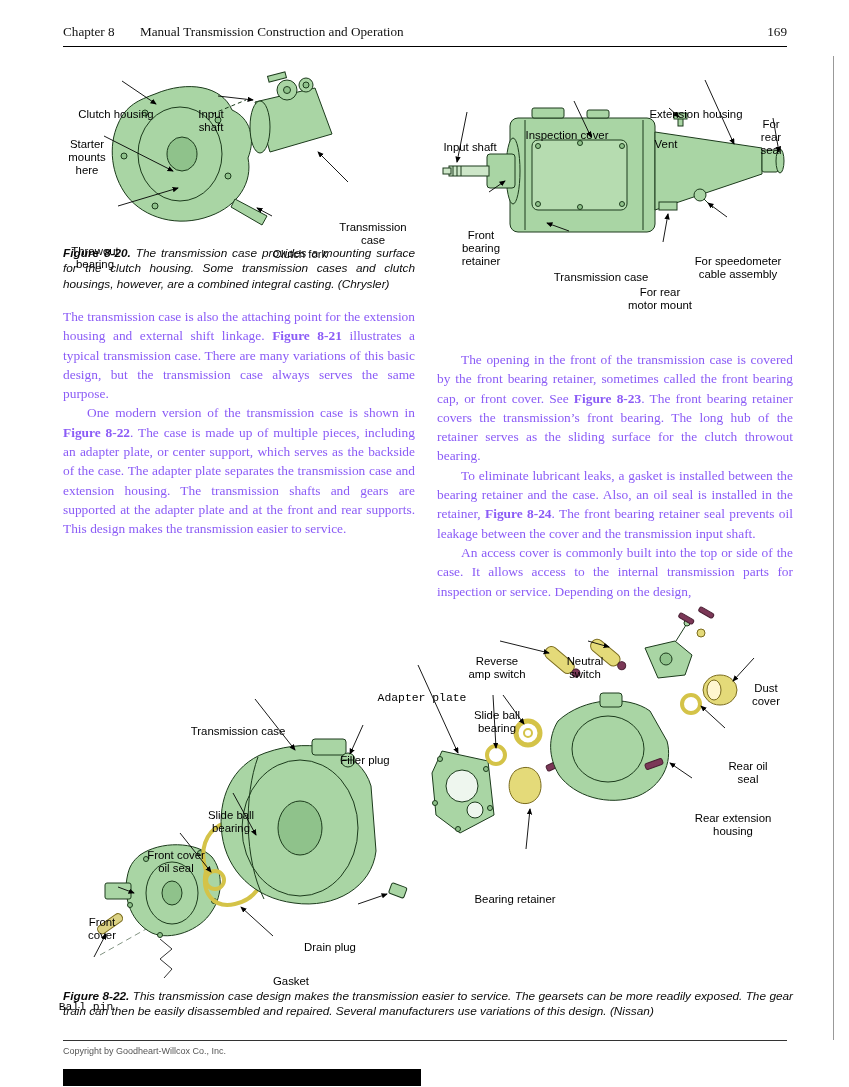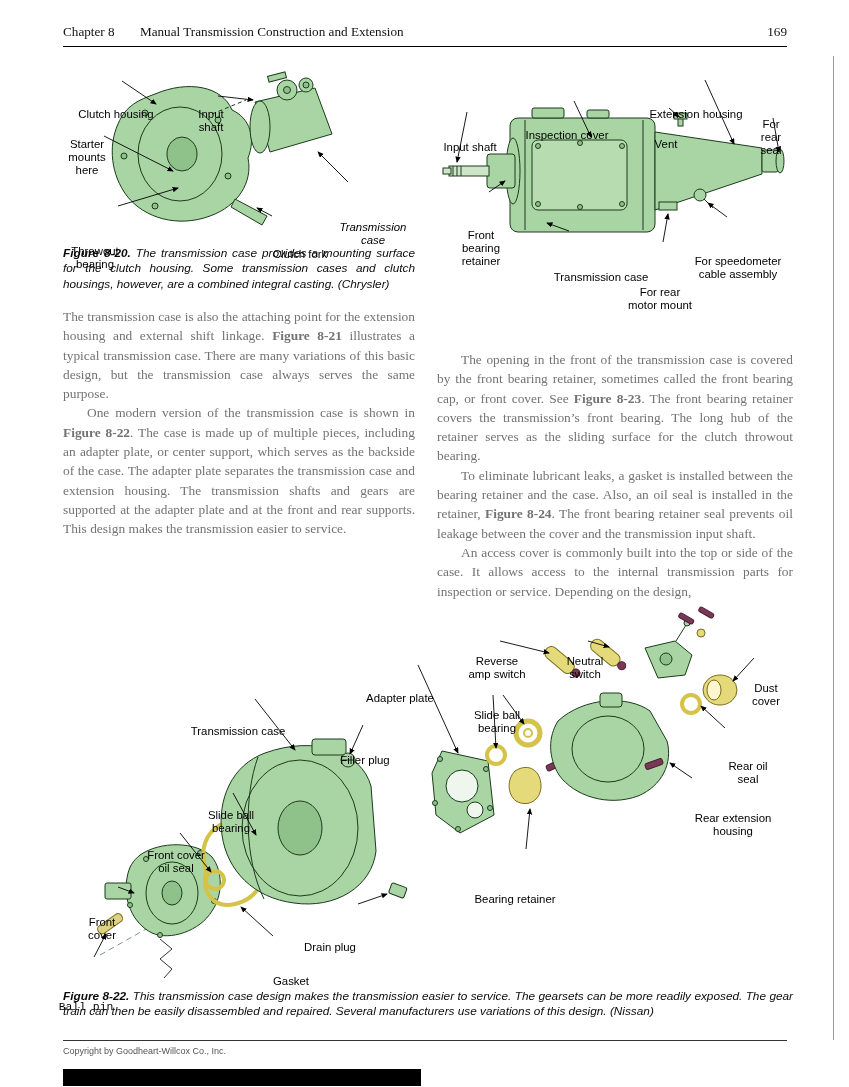--- a/index.html
+++ b/index.html
@@ -3,21 +3,21 @@
 <meta charset="utf-8">
 <style>
   * { box-sizing: border-box; }
   html,body { margin:0; padding:0; background:#ececec; }
   .page { position:relative; width:849px; height:1087px; margin:0 auto; background:#ffffff; overflow:hidden;
           font-family:"Liberation Serif", serif; }
   .hdr { position:absolute; left:63px; top:24px; width:724px; display:flex; justify-content:space-between;
          font:13.2px "Liberation Serif", serif; color:#111; }
   .hdr-left span.chap { margin-right:22px; }
   .rule { position:absolute; background:#000; }
-  .body-col { position:absolute; font:13.4px/19.3px "Liberation Serif", serif; text-align:justify; color:#737373; }
+  .body-col { position:absolute; font:13.4px/19.3px "Liberation Serif", serif; text-align:justify; color:#8b5cf6; }
   .body-col p { margin:0; }
   .body-col p.ind { text-indent:24px; }
   .caption { position:absolute; font:italic 11.8px/15.3px "Liberation Sans", sans-serif; text-align:justify;
              color:#0a0a0a; margin:0; }
   .caption b { font-weight:700; }
   .lbl { position:absolute; transform:translateX(-50%); font:11.4px/1.16 "Liberation Sans", sans-serif;
          text-align:center; white-space:pre-line; color:#000;margin-top:44px; }
   .fig { position:absolute; }
   .leader line { stroke:#000; stroke-width:0.9; fill:none; }
   .copyright { position:absolute; left:63px; top:1046px; font:9px "Liberation Sans", sans-serif; color:#555; }
@@ -25,21 +25,21 @@
   .vline { position:absolute; left:833px; top:56px; width:1px; height:984px; background:#999; }
 </style>
 </head>
 <body>
 
 <div class="page">
 
   <div class="hdr">
     <span class="hdr-left">
       <span class="chap">Chapter 8</span>
-      <span>Manual Transmission Construction and Extension</span>
+      <span>Manual Transmission Construction and Operation</span>
     </span>
     <span>169</span>
   </div>
   <div class="rule" style="left:63px; top:46px; width:724px; height:1.2px;"></div>
 
   <svg class="fig" style="left:60px; top:56px;" width="360" height="185" viewBox="0 0 360 185">
     <defs>
       <marker id="a20" markerWidth="8" markerHeight="8" refX="6" refY="3" orient="auto">
         <path d="M0,0 L7,3 L0,6 Z" fill="#000"></path>
       </marker>
@@ -77,21 +77,21 @@
 
   <div class="lbl" style="left:116px; top:64px;">Clutch housing</div>
   <div class="lbl" style="left:211px; top:64px;">Input
 shaft</div>
   <div class="lbl" style="left:87px;  top:94px;">Starter
 mounts
 here</div>
   <div class="lbl" style="left:95px;  top:201px;">Throwout
 bearing</div>
   <div class="lbl" style="left:300px; top:204px;">Clutch fork</div>
-  <div class="lbl" style="left:373px; top:177px;font-style:italic;">Transmission
+  <div class="lbl" style="left:373px; top:177px;">Transmission
 case</div>
 
   <p class="caption" style="left:63px; top:246px; width:352px;">
     <b>Figure 8-20.</b><span> The transmission case provides a mounting surface for the clutch housing. Some transmission cases and clutch housings, however, are a combined integral casting. (Chrysler)</span>
   </p>
 
   <svg class="fig" style="left:437px; top:62px;" width="395" height="225" viewBox="0 0 395 225">
     <defs>
       <marker id="a21" markerWidth="8" markerHeight="8" refX="6" refY="3" orient="auto">
         <path d="M0,0 L7,3 L0,6 Z" fill="#000"></path>
@@ -292,21 +292,21 @@
       <line x1="34" y1="354" x2="46" y2="331" marker-end="url(#a22)"></line>
     </g>
   </svg>
 
   <div class="lbl" style="left:497px; top:611px;">Reverse
 amp switch</div>
   <div class="lbl" style="left:585px; top:611px;">Neutral
 switch</div>
   <div class="lbl" style="left:766px; top:638px;">Dust
 cover</div>
-  <div class="lbl" style="left:400px; top:648px;">Adapter plate</div>
+  <div class="lbl" style="left:422px; top:648px;font-family:Liberation Mono, monospace;">Adapter plate</div>
   <div class="lbl" style="left:497px; top:665px;">Slide ball
 bearing</div>
   <div class="lbl" style="left:238px; top:681px;">Transmission case</div>
   <div class="lbl" style="left:365px; top:710px;">Filler plug</div>
   <div class="lbl" style="left:748px; top:716px;text-align:center;">Rear oil
 seal</div>
   <div class="lbl" style="left:733px; top:768px;">Rear extension
 housing</div>
   <div class="lbl" style="left:231px; top:765px;">Slide ball
 bearing</div>

